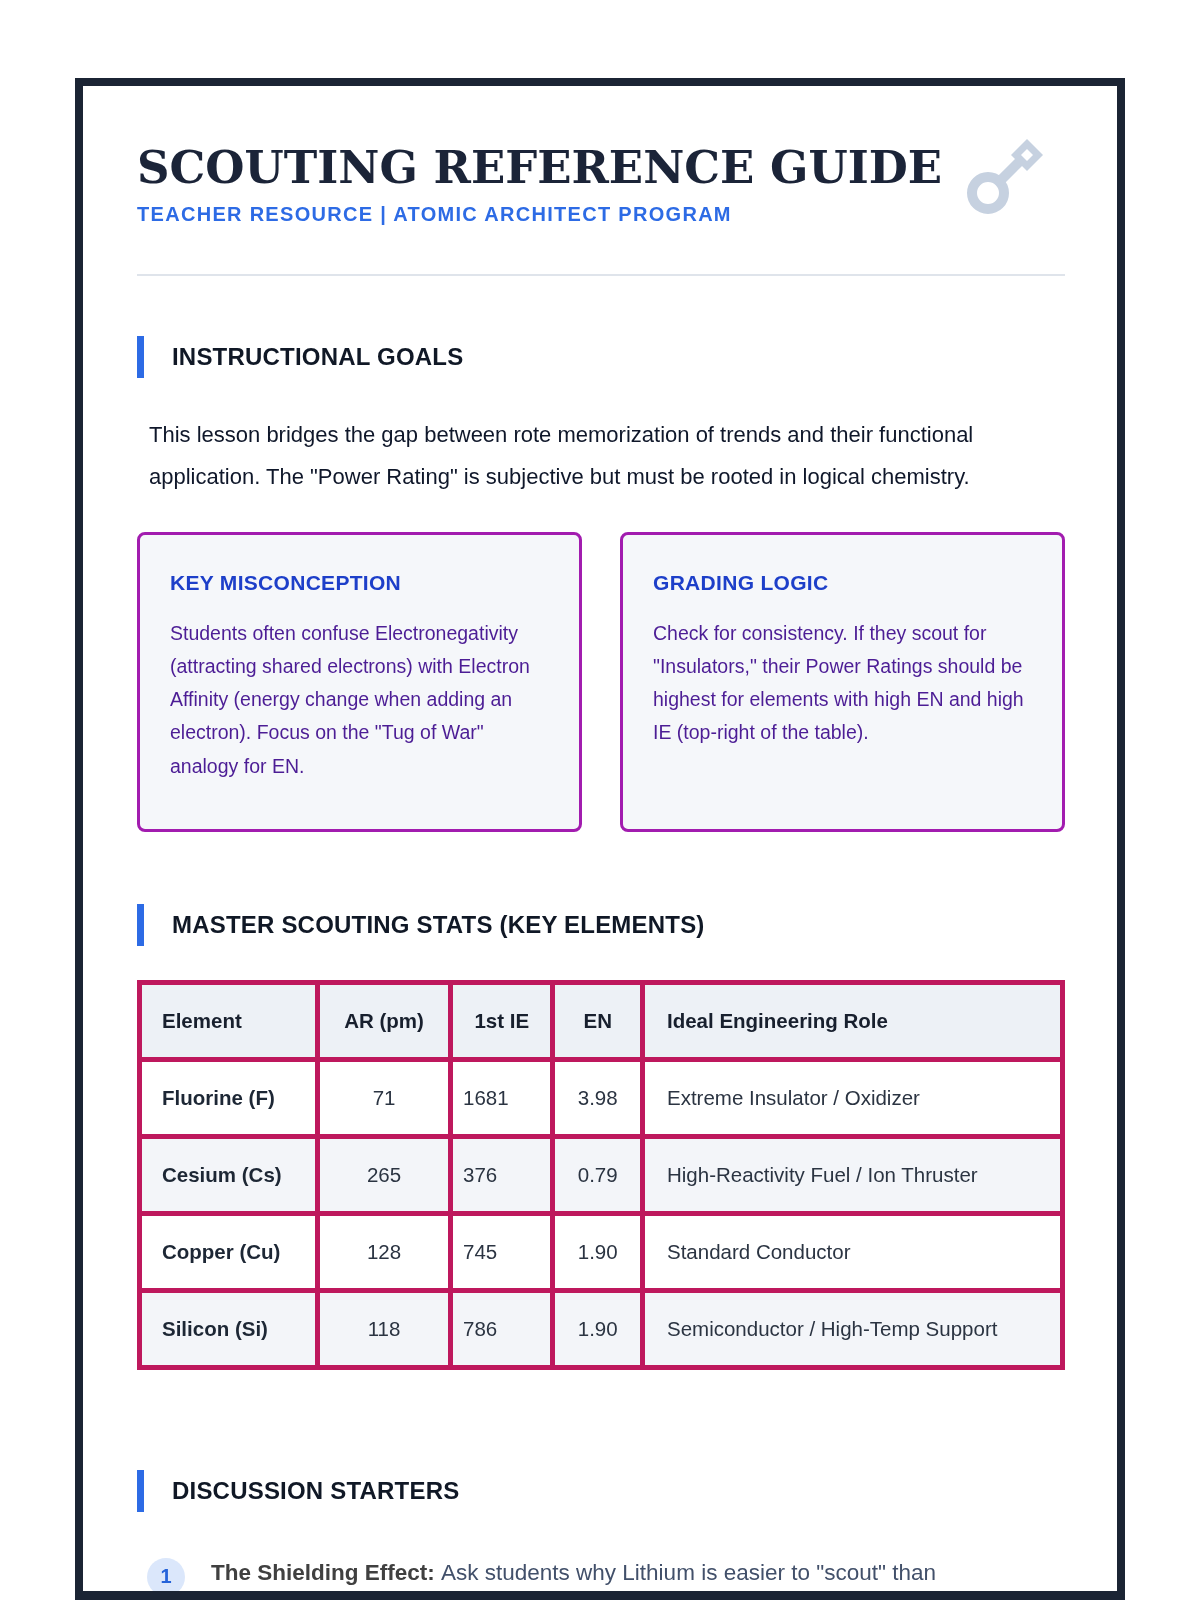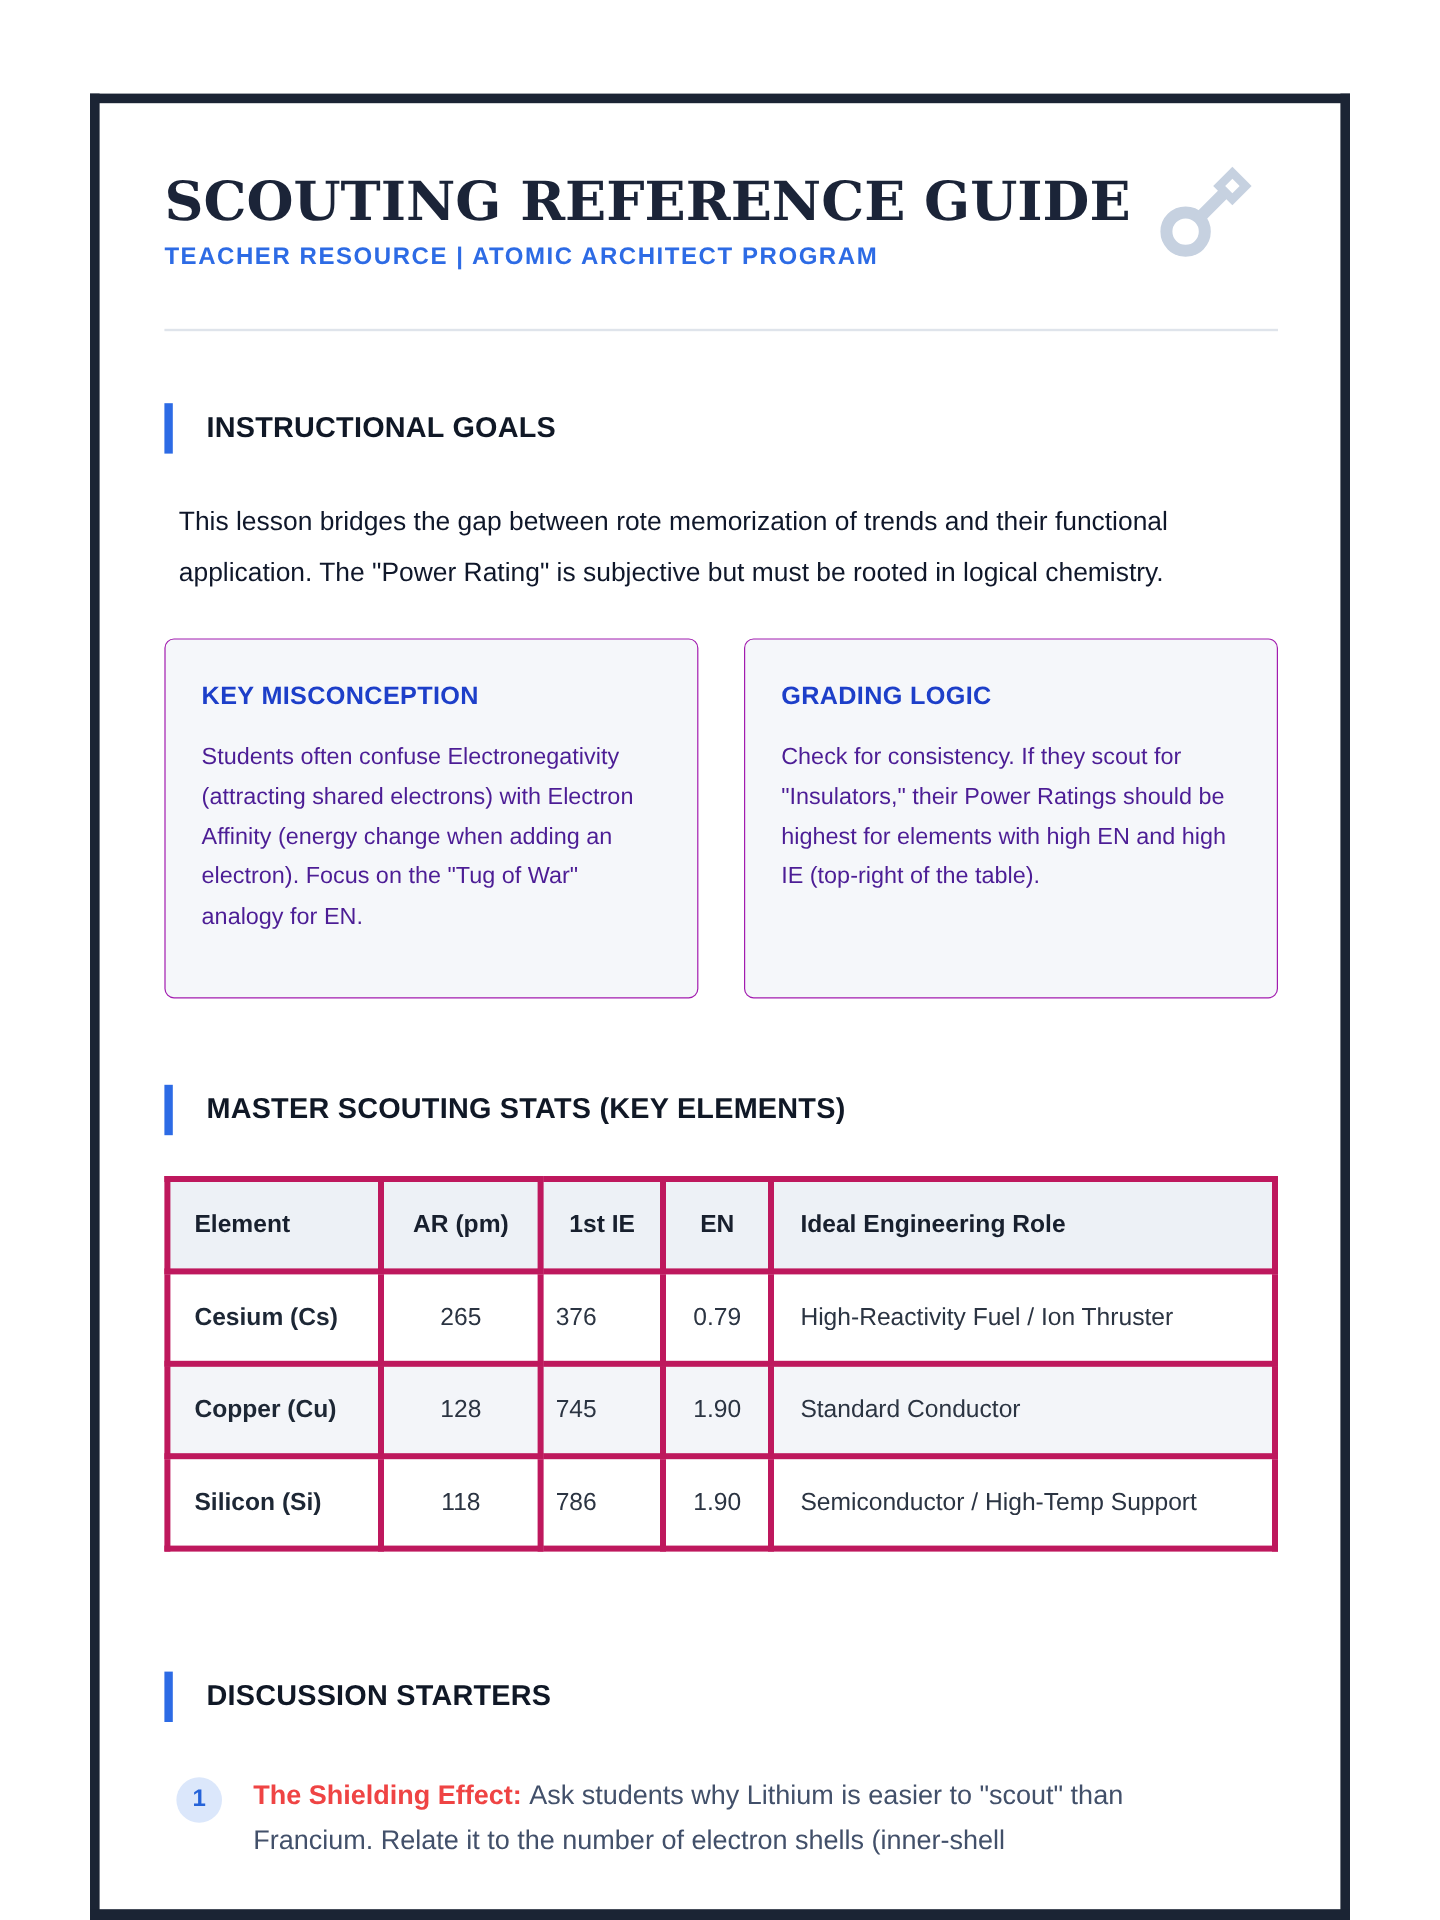--- a/index.html
+++ b/index.html
@@ -86,21 +86,21 @@
   }
   
   .callouts {
     display: flex;
     gap: 38px;
     margin-top: 34px;
   }
   .callout {
     flex: 1;
     background: #f5f7fa;
-    border: 1px solid #a21caf;
+    border: 3px solid #a21caf;
     border-radius: 8px;
     padding: 36px 30px 40px 30px;
     min-height: 300px;
   }
   .callout-title {
     font-size: 21px;
     font-weight: bold;
     color: #1d3fc9;
     letter-spacing: 0.3px;
   }
@@ -156,21 +156,21 @@
     align-items: center;
     justify-content: center;
     margin-top: 4px;
   }
   .discussion-text {
     font-size: 22.5px;
     line-height: 1.68;
     color: #42506a;
     max-width: 815px;
   }
-  .discussion-text b { color: #ef4444; }
+  .discussion-text b { color: #404040; }
   .bottom-bar {
     position: absolute;
     left: 75px;
     top: 1591px;
     width: 1050px;
     height: 9px;
     background: #1b2434;
     z-index: 5;
   }
 </style>
@@ -223,20 +223,27 @@
           <tr>
             <th class="col-element">Element</th>
             <th class="col-ar">AR (pm)</th>
             <th class="col-ie">1st IE</th>
             <th class="col-en">EN</th>
             <th class="col-role">Ideal Engineering Role</th>
           </tr>
         </thead>
         <tbody>
           <tr>
+            <td class="col-element cell-element">Fluorine (F)</td>
+            <td class="col-ar">71</td>
+            <td class="col-ie">1681</td>
+            <td class="col-en">3.98</td>
+            <td class="col-role">Extreme Insulator / Oxidizer</td>
+          </tr>
+          <tr>
             <td class="col-element cell-element">Cesium (Cs)</td>
             <td class="col-ar">265</td>
             <td class="col-ie">376</td>
             <td class="col-en">0.79</td>
             <td class="col-role">High-Reactivity Fuel / Ion Thruster</td>
           </tr>
           <tr>
             <td class="col-element cell-element">Copper (Cu)</td>
             <td class="col-ar">128</td>
             <td class="col-ie">745</td>

